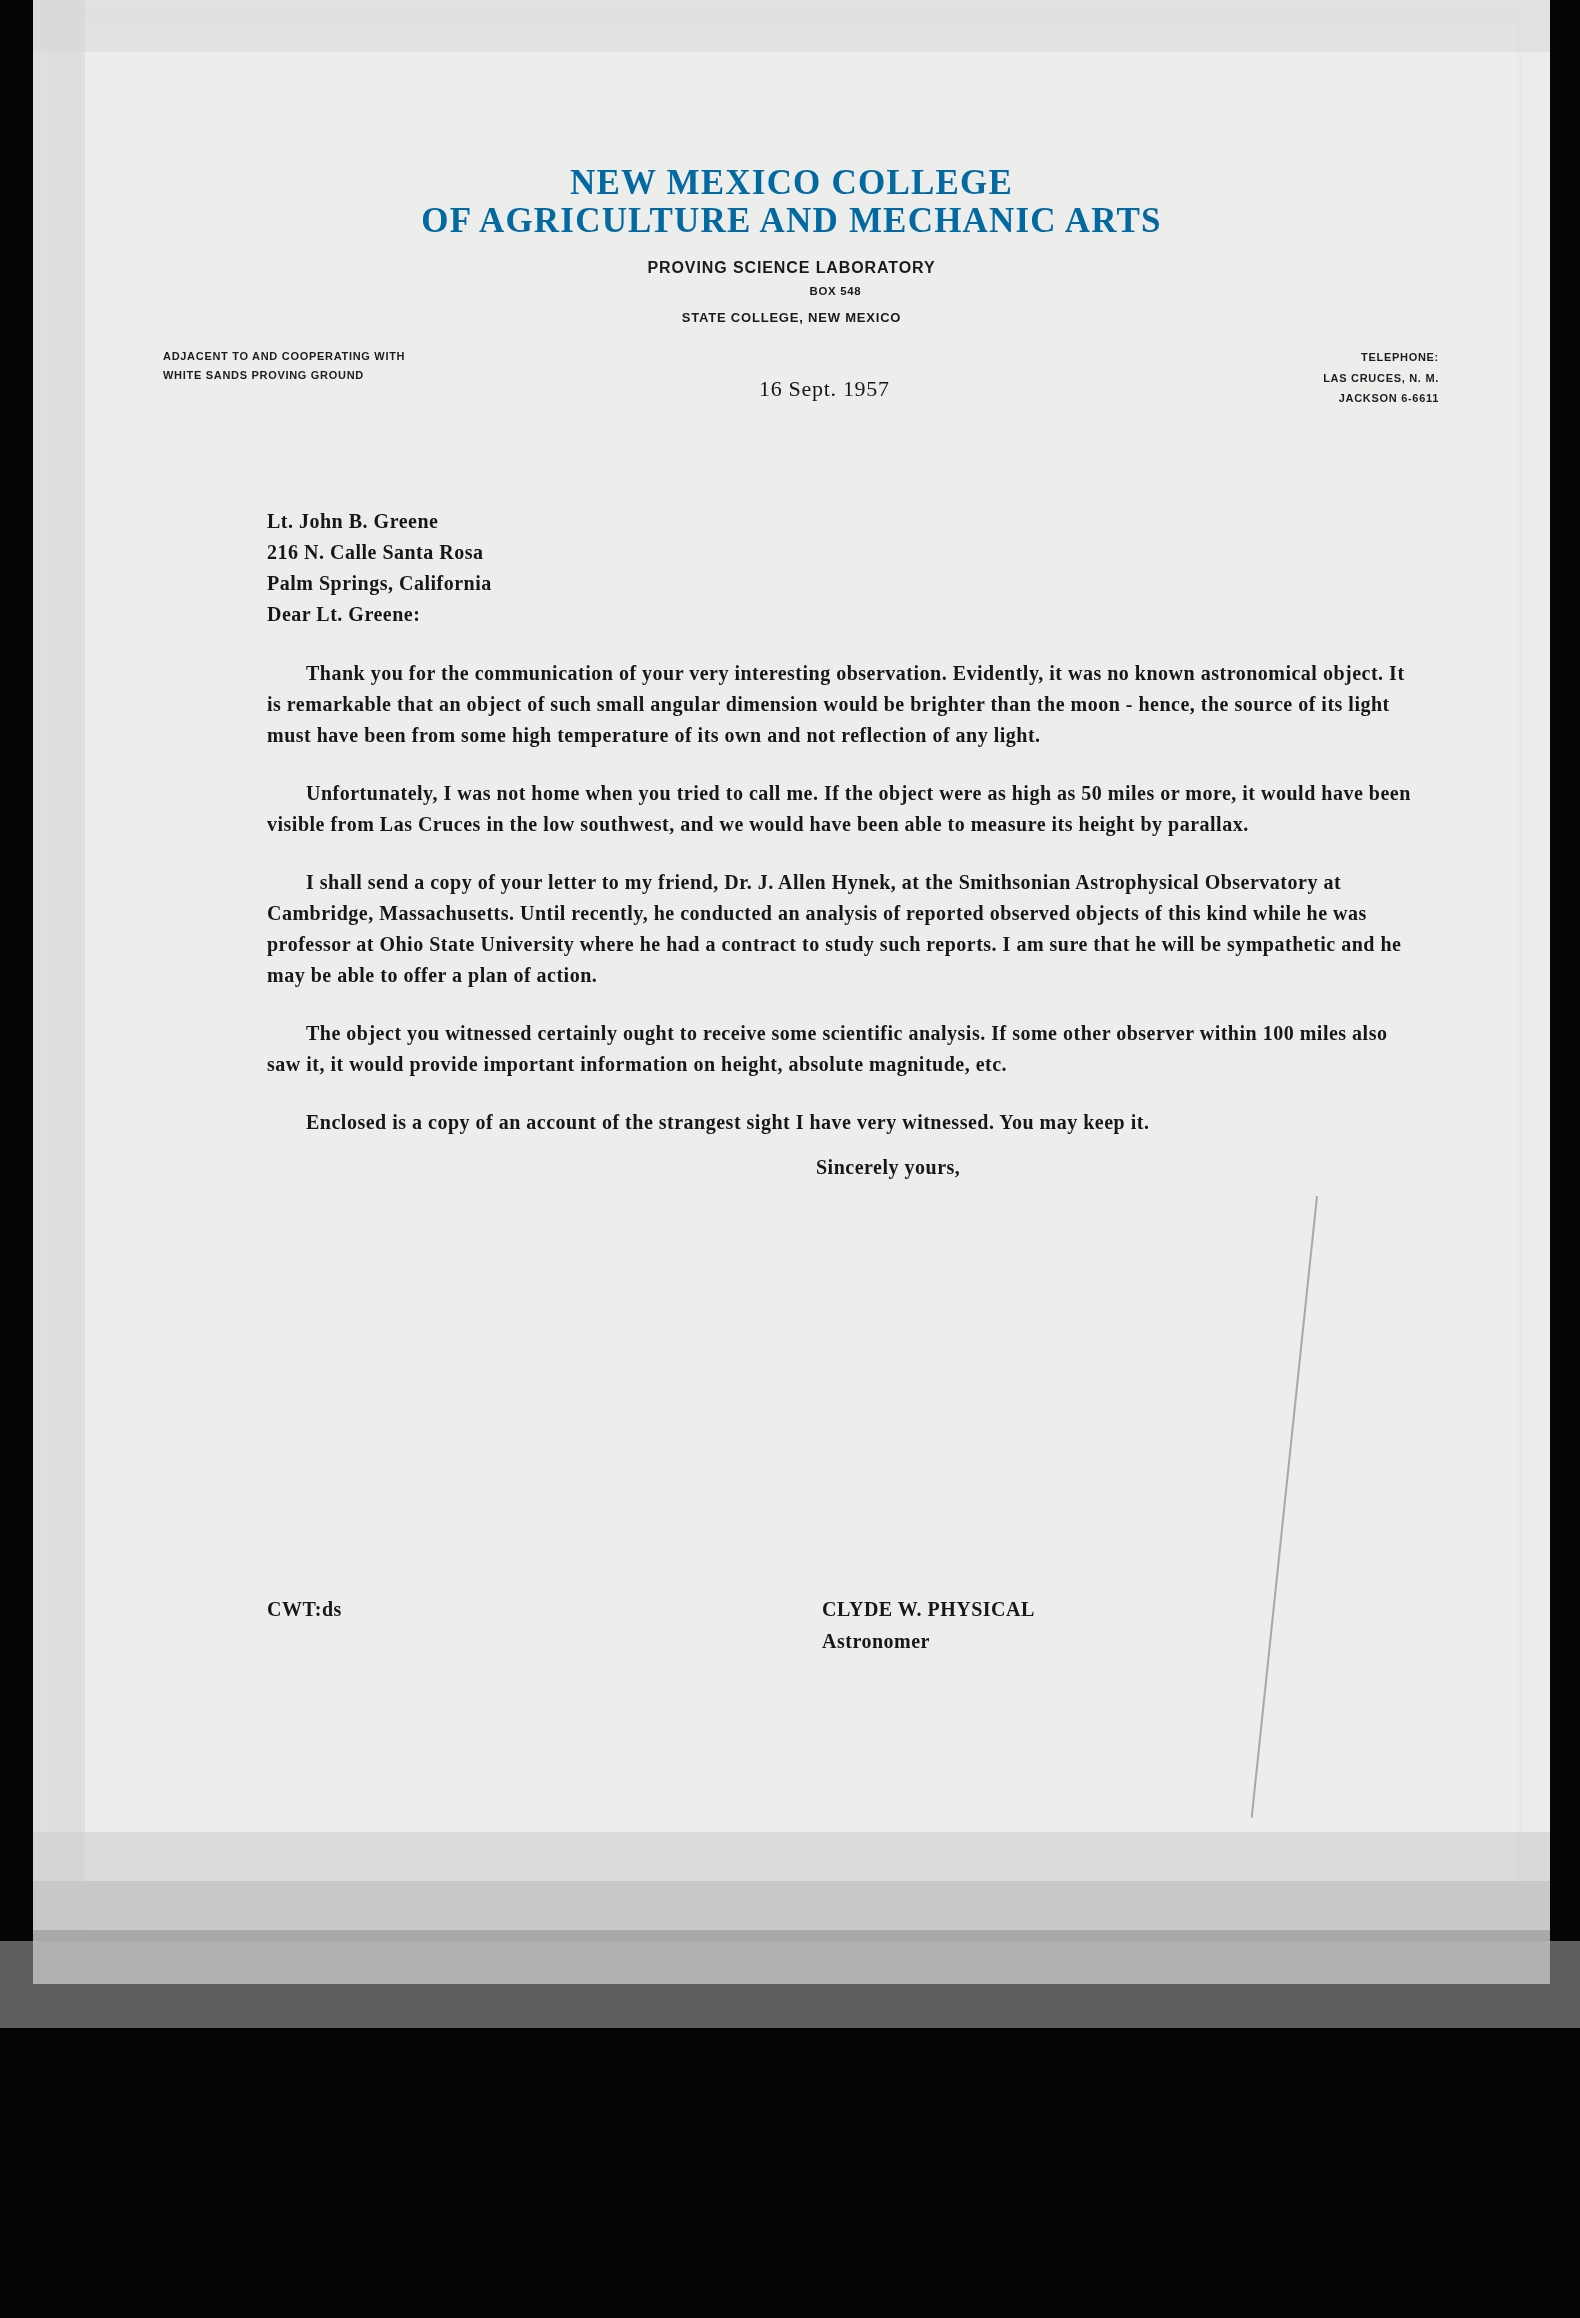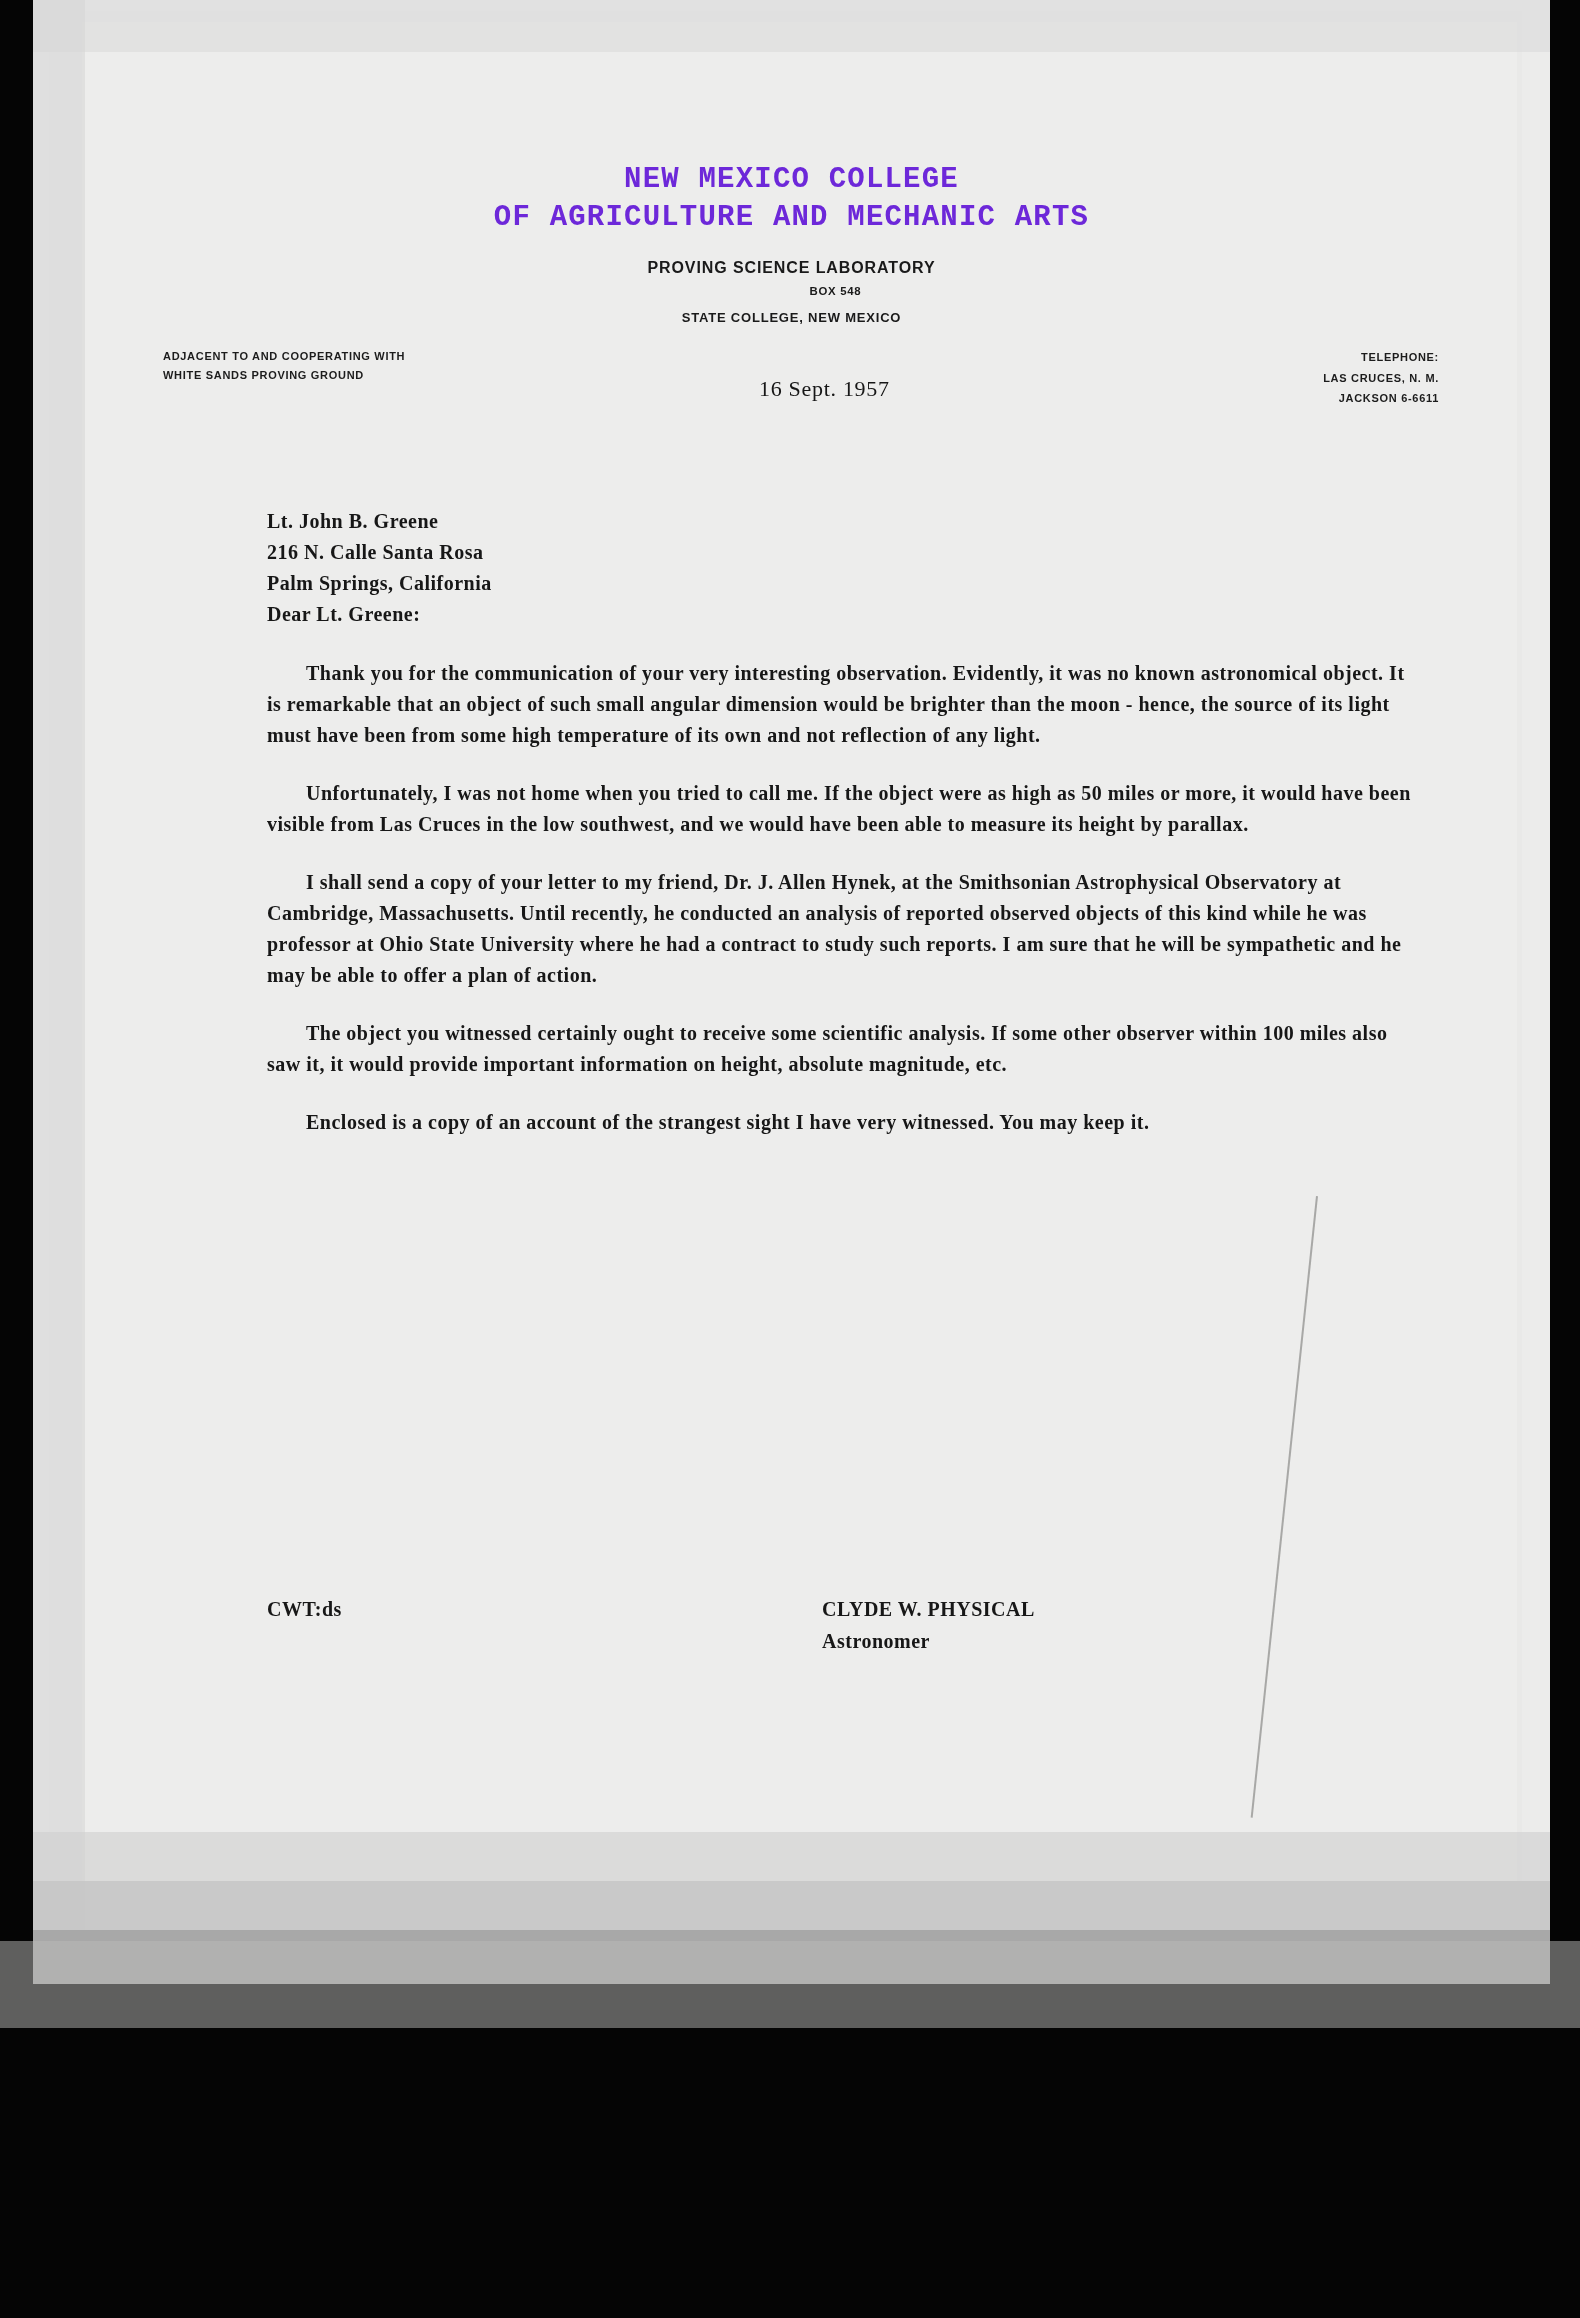--- a/index.html
+++ b/index.html
@@ -92,25 +92,25 @@
     left: 0;
     top: 0;
     width: 1517px;
     height: 1930px;
     color: #181818;
   }
   .hdr-line1, .hdr-line2 {
     position: absolute;
     width: 100%;
     text-align: center;
-    font-family: Liberation Mono, monospace;
-    font-weight: bold;
-    font-size: 29px;
+    font-family: Liberation Serif, serif;
+    font-weight: bold;
+    font-size: 35px;
     letter-spacing: 1.2px;
-    color: #6d28d9;
+    color: #0369a1;
   }
   .hdr-line1 { top: 163px; }
   .hdr-line2 { top: 201px; }
 
   .hdr-sub1, .hdr-sub2, .hdr-sub3 {
     position: absolute;
     width: 100%;
     text-align: center;
     font-family: "Liberation Sans", sans-serif;
     font-weight: bold;
@@ -237,20 +237,21 @@
       <div class="body-text">
         <div class="addr-block">Lt. John B. Greene
 216 N. Calle Santa Rosa
 Palm Springs, California</div>
         <div class="salutation">Dear Lt. Greene:</div>
         <div class="para">Thank you for the communication of your very interesting observation. Evidently, it was no known astronomical object.  It is remarkable that an object of such small angular dimension would be brighter than the moon - hence, the source of its light must have been from some high temperature of its own and not reflection of any light.</div>
         <div class="para">Unfortunately, I was not home when you tried to call me.  If the object were as high as 50 miles or more, it would have been visible from Las Cruces in the low southwest, and we would have been able to measure its height by parallax.</div>
         <div class="para">I shall send a copy of your letter to my friend, Dr. J. Allen Hynek, at the Smithsonian Astrophysical Observatory at Cambridge, Massachusetts. Until recently, he conducted an analysis of reported observed objects of this kind while he was professor at Ohio State University where he had a contract to study such reports.  I am sure that he will be sympathetic and he may be able to offer a plan of action.</div>
         <div class="para">The object you witnessed certainly ought to receive some scientific analysis.  If some other observer within 100 miles also saw it, it would provide important information on height, absolute magnitude, etc.</div>
         <div class="para">Enclosed is a copy of an account of the strangest sight I have very witnessed.  You may keep it.</div>
+        <div class="closing">Sincerely yours,</div>
       </div>
 
       <div class="sig-block">
         <div class="sig-initials">CWT:ds</div>
         <div class="sig-name">
           <div>CLYDE W. PHYSICAL</div>
           <div>Astronomer</div>
         </div>
       </div>
 

